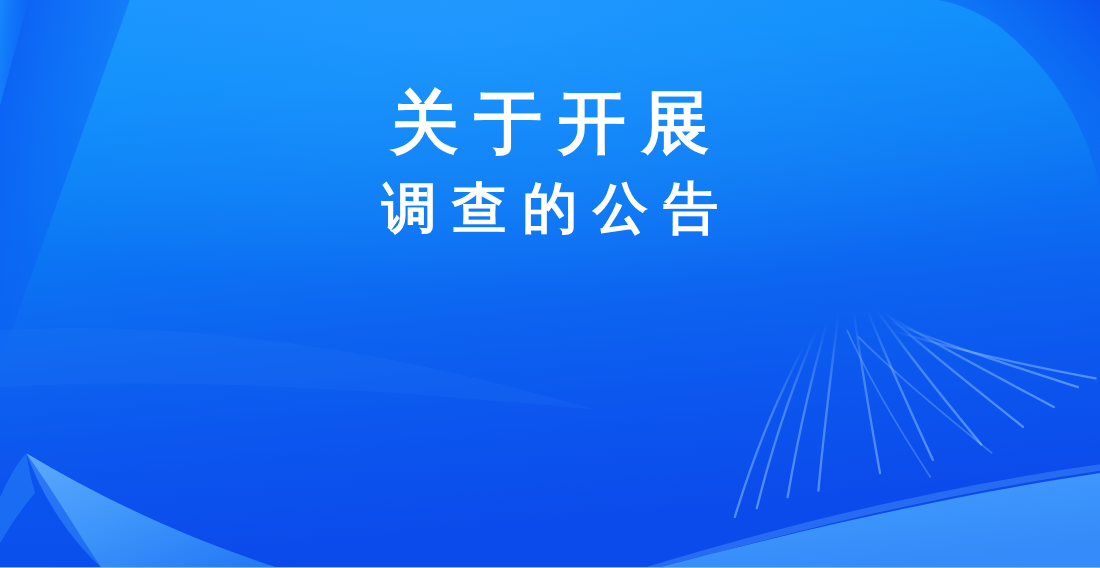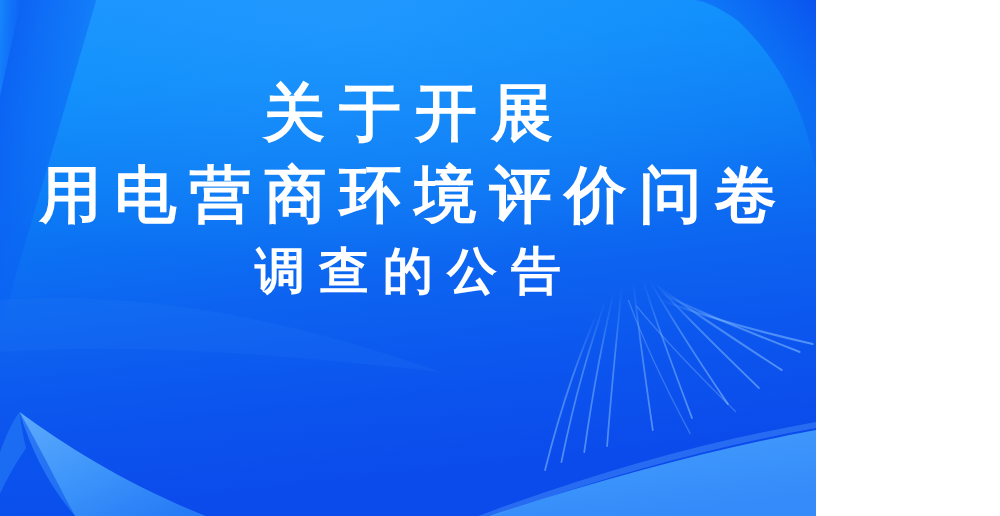--- a/index.html
+++ b/index.html
@@ -3,21 +3,21 @@
 <meta charset="utf-8">
 <title>公告横幅</title>
 <style>
   html, body {
     margin: 0;
     padding: 0;
     background: #ffffff;
   }
   #banner {
     position: relative;
-    width: 816px;
+    width: 1000px;
     height: 516px;
     overflow: hidden;
     font-family: "Liberation Sans", "DejaVu Sans", sans-serif;
     
     background:
       linear-gradient(170deg,
         #1291ff 0%,
         #0a8cfb 16%,
         #0b7df6 34%,
         #0d6cf2 52%,
@@ -169,17 +169,16 @@
       <path d="M24,412 C 52,452 72,486 92,516 L0,516 L0,452 Z" fill="#0b54ef" fill-opacity="0.55"></path>
 
       <path d="M0,452 C 10,430 18,418 24,412 C 26,424 28,436 32,448 C 22,460 10,476 0,494 Z" fill="#2e8bf9" fill-opacity="0.45"></path>
 
       <path d="M0,300 C 180,290 360,320 540,372 C 360,356 180,342 0,352 Z" fill="#4ea5fd" fill-opacity="0.08"></path>
     </g>
   </svg>
 
   <div id="title-block">
     <span class="title-line" id="title-line-1">关于开展</span>
-    <span class="title-line" id="title-line-2">用电营商环境评价问卷</span>
     <span class="title-line" id="title-line-3">调查的公告</span>
   </div>
 
 </div>
 
 </body></html>

